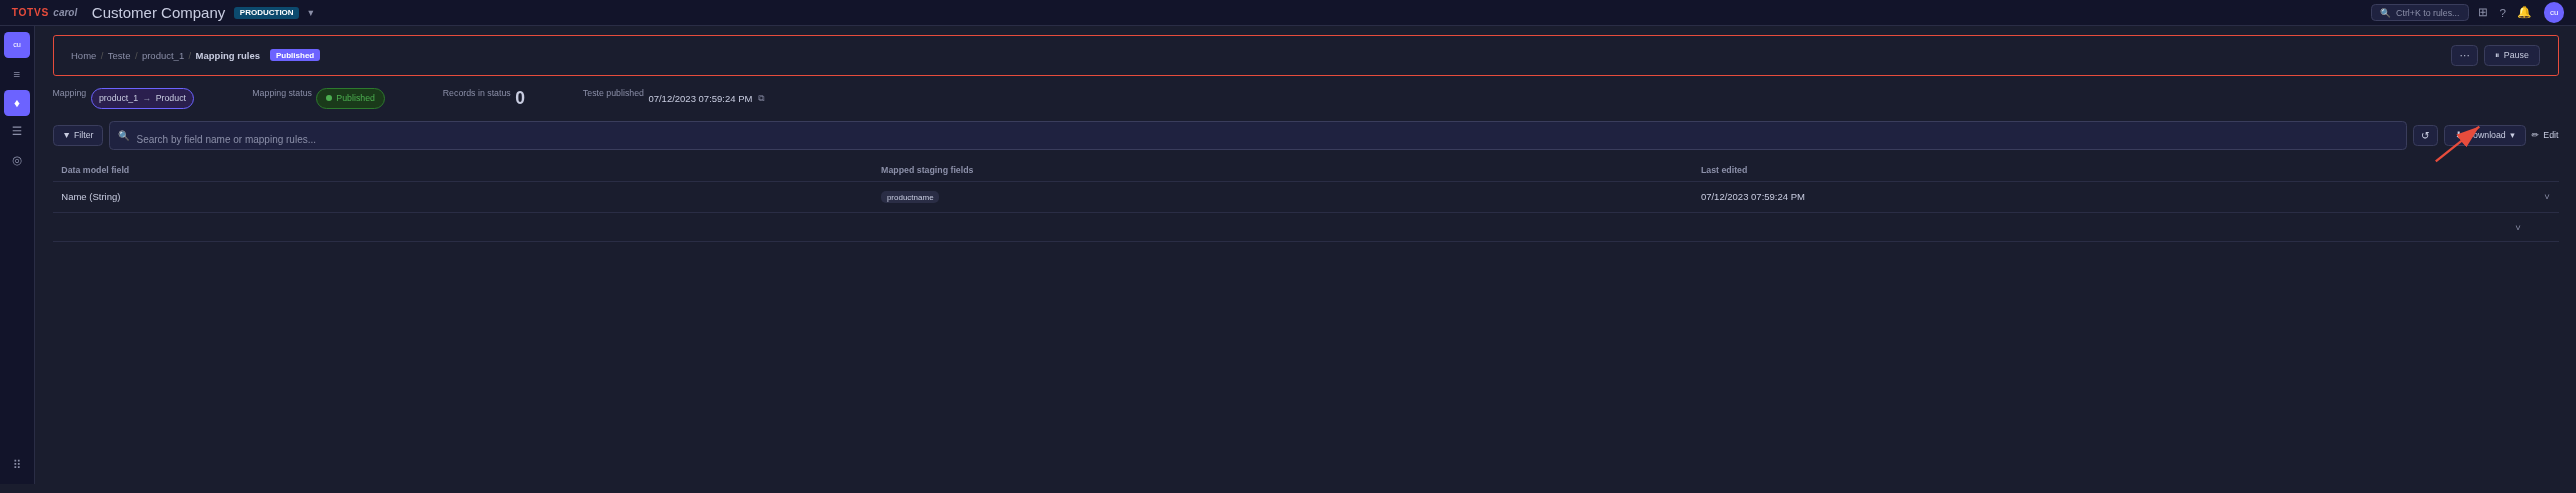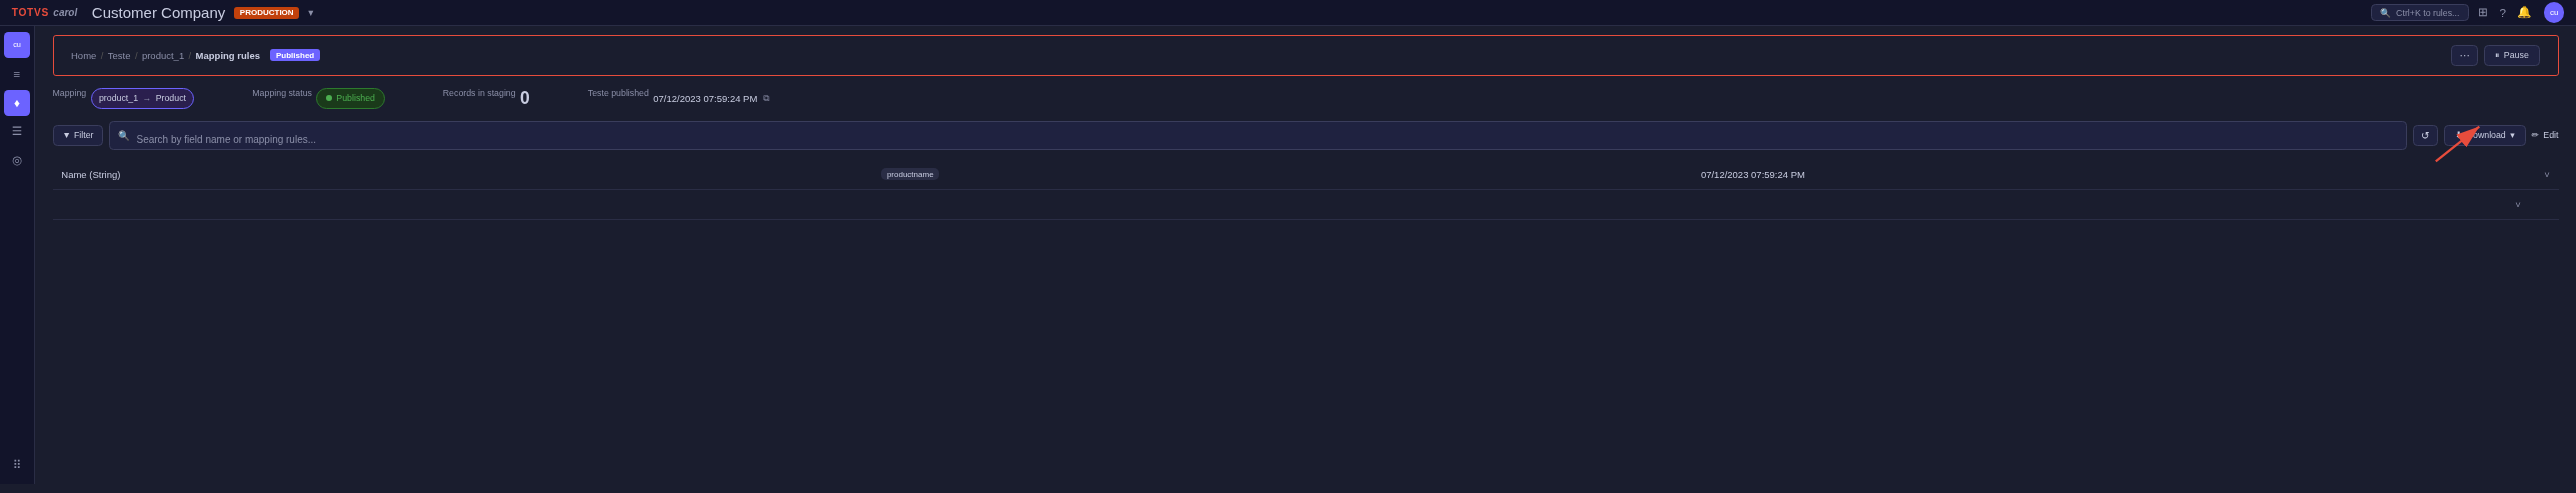--- a/index.html
+++ b/index.html
@@ -36,21 +36,21 @@
       font-weight: 900;
       font-size: 10.2px;
       letter-spacing: 0.7px;
     }
     .logo-carol {
       color: #8b8fa8;
       font-size: 10px;
       font-style: italic;
     }
     .company-badge {
-      background: #c2410c;
+      background: #0c4a6e;
       color: #fff;
       border-radius: 2.9px;
       padding: 1.5px 5.8px;
       font-size: 8px;
       font-weight: 600;
     }
     .company-name {
       color: #c8cce0;
       font-size: 15px;
     }
@@ -408,21 +408,21 @@
         </div>
       </div>
       <div class="stat-group">
         <span class="stat-label">Mapping status</span>
         <div class="status-published">
           <span class="status-dot"></span>
           <span>Published</span>
         </div>
       </div>
       <div class="stat-group">
-        <span class="stat-label">Records in staging</span>
+        <span class="stat-label">Records in status</span>
         <span class="stat-number">0</span>
       </div>
       <div class="stat-group">
         <span class="stat-label">Teste published</span>
         <div class="last-pub-value">
           <span>07/12/2023 07:59:24 PM</span>
           <span class="copy-icon">⧉</span>
         </div>
       </div>
     </div>
@@ -455,20 +455,26 @@
       <svg class="red-arrow" viewBox="0 0 100 80" xmlns="http://www.w3.org/2000/svg">
         <defs>
           <marker id="arrowhead" markerWidth="10" markerHeight="7" refX="10" refY="3.5" orient="auto">
             <polygon points="0 0, 10 3.5, 0 7" fill="#e74c3c"></polygon>
           </marker>
         </defs>
         <line x1="10" y1="70" x2="85" y2="10" stroke="#e74c3c" stroke-width="4" marker-end="url(#arrowhead)"></line>
       </svg>
 
       <div class="table-wrap">
+        <div class="table-header">
+          <span>Data model field</span>
+          <span>Mapped staging fields</span>
+          <span>Last edited</span>
+          <span></span>
+        </div>
 
         <div class="table-row">
           <span>Name (String)</span>
           <span>
             <span class="field-tag">productname</span>
           </span>
           <span>07/12/2023 07:59:24 PM</span>
           <span class="expand-icon">˅</span>
         </div>
 

